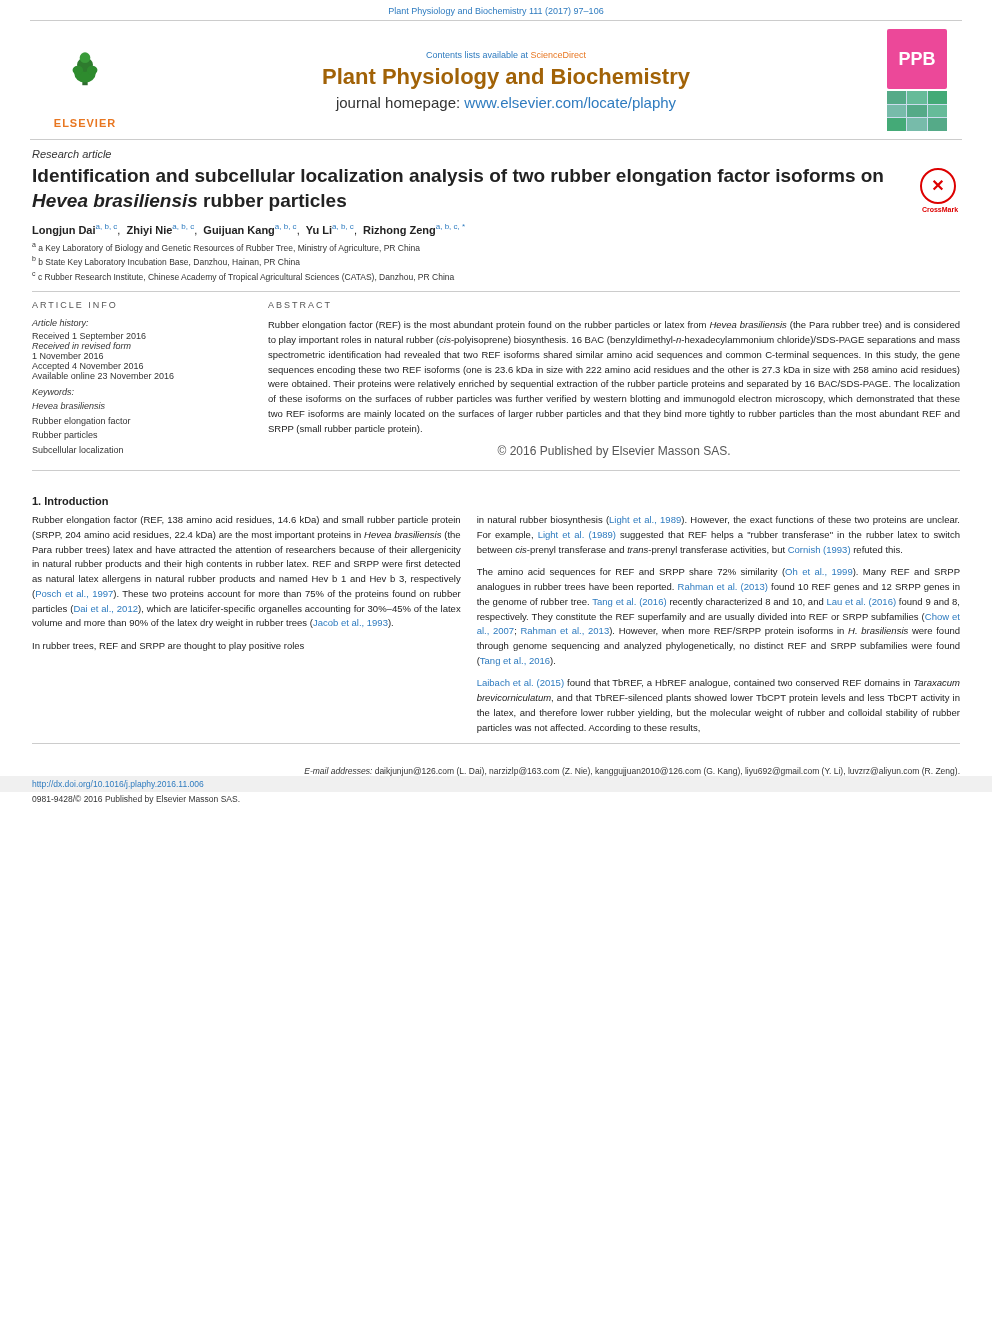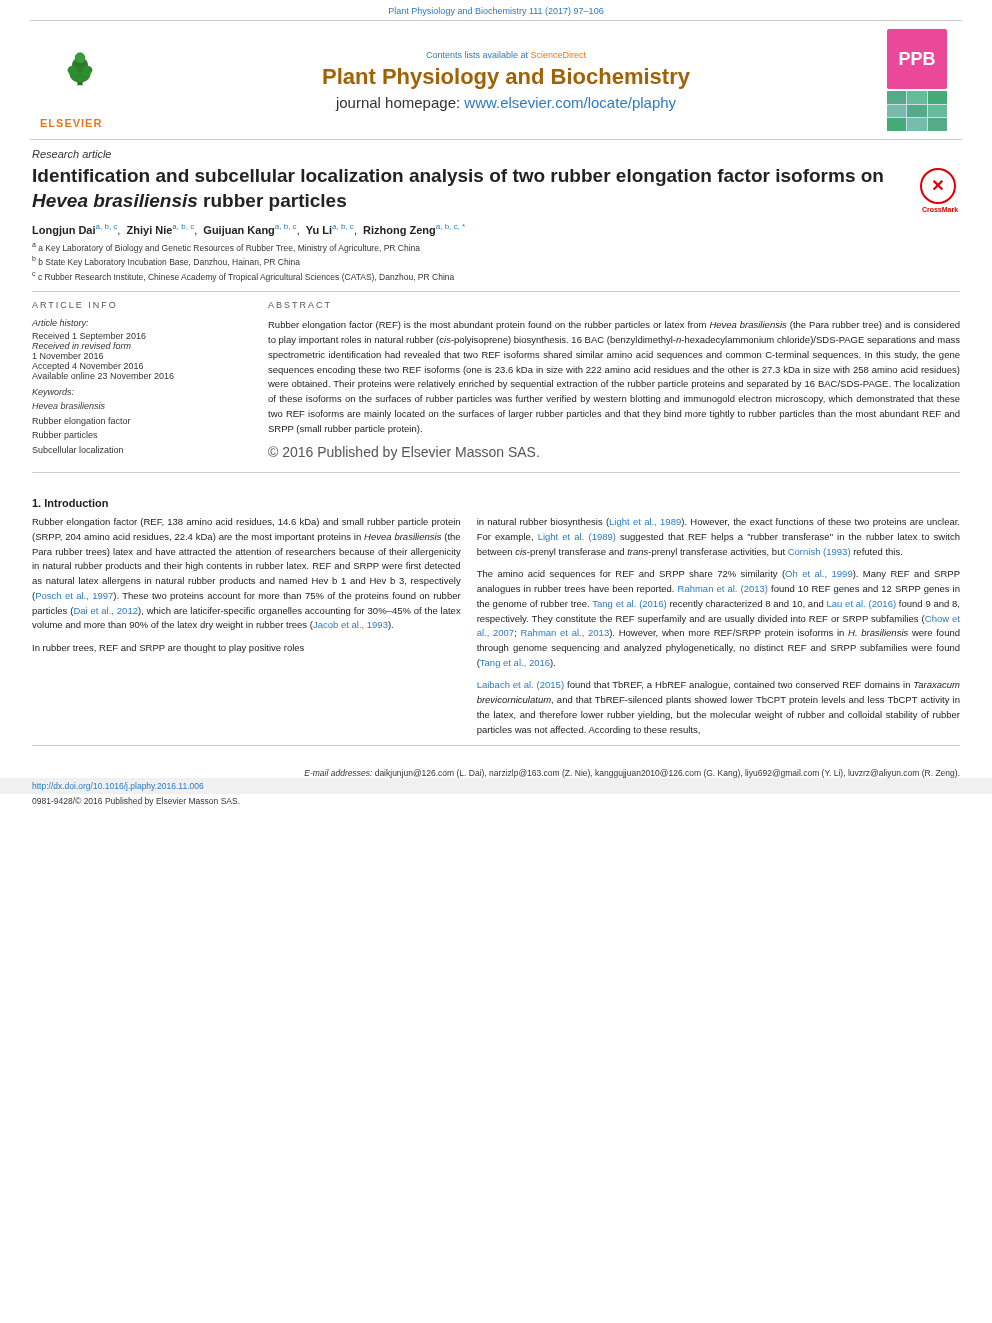--- a/index.html
+++ b/index.html
@@ -26,20 +26,21 @@
       border-right: none;
       padding: 8px 10px;
       margin: 0 30px;
       gap: 10px;
     }
     .elsevier-logo {
       width: 90px;
       flex-shrink: 0;
       display: flex;
       flex-direction: column;
+      align-items: center;
       gap: 28px;
     }
     .elsevier-logo-img {
       width: 80px;
       height: 55px;
       background: #fff;
       display: flex;
       flex-direction: column;
       align-items: center;
       justify-content: flex-end;
@@ -209,22 +210,22 @@
       color: #333;
       line-height: 1.6;
     }
     .abstract-text {
       font-size: 9.5px;
       line-height: 1.55;
       color: #222;
       text-align: justify;
     }
     .copyright-line {
-      text-align: left;
-      font-size: 14px;
+      text-align: center;
+      font-size: 12px;
       color: #555;
       margin-top: 8px;
       font-family: Arial, sans-serif;
     }
     .bottom-section {
       padding: 0 32px;
       margin-top: 8px;
     }
     .intro-section {
       display: flex;

